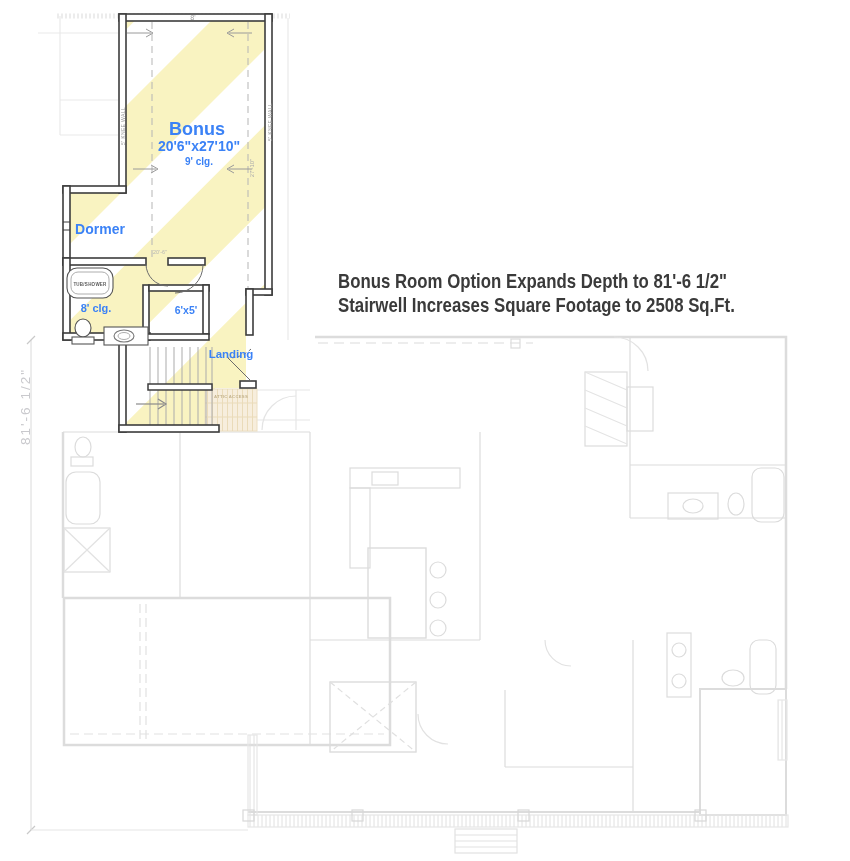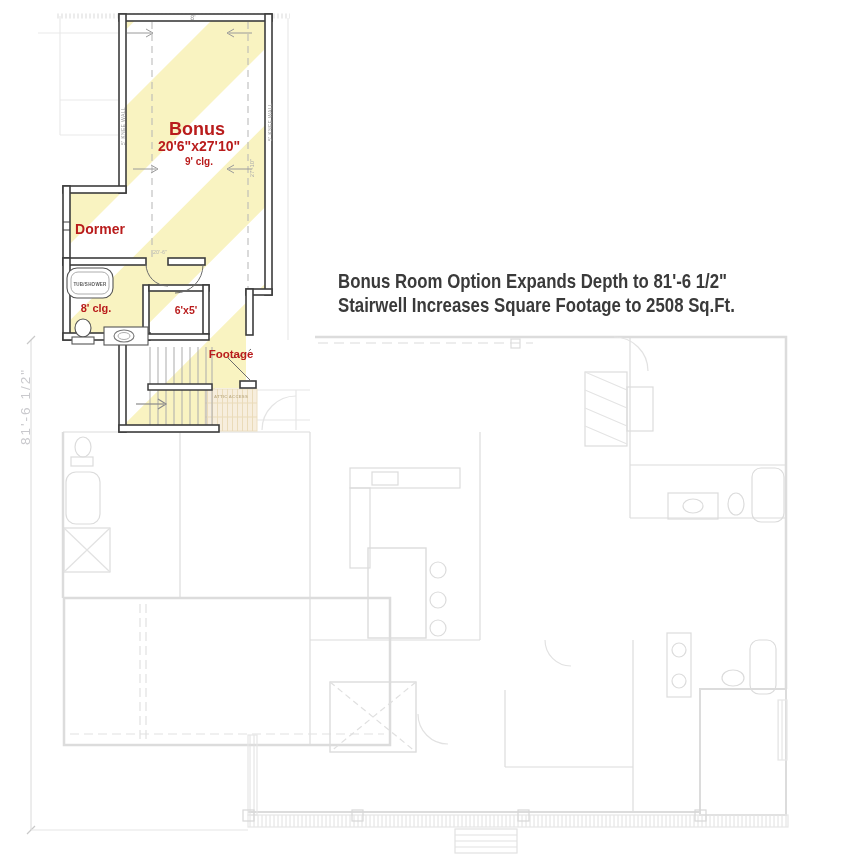--- a/index.html
+++ b/index.html
@@ -1,19 +1,19 @@
 <!DOCTYPE html>
 <html><head>
 <meta charset="utf-8">
 <style>
   html,body{margin:0;padding:0;background:#fff;}
   #stage{position:relative;width:850px;height:861px;background:#ffffff;overflow:hidden;
          font-family:"Liberation Sans",sans-serif;}
   #drawing{position:absolute;left:0;top:0;}
-  .lbl{position:absolute;text-align:center;color:#b91c1c;font-weight:bold;white-space:nowrap;}
+  .lbl{position:absolute;text-align:center;color:#3b82f6;font-weight:bold;white-space:nowrap;}
   .lbl.small{transform-origin:center;}
   .dim{color:#9f9f9f;font-weight:normal;}
   #annotation{position:absolute;left:295px;top:269px;width:430px;text-align:center;
               color:#3a3a3a;font-weight:bold;font-size:21px;line-height:23.5px;
               transform:scaleX(.8);transform-origin:center top;white-space:nowrap;}
   #depth-dim{position:absolute;left:-45px;top:399px;width:140px;text-align:center;
              font-size:13.5px;color:#c9c9cd;letter-spacing:2px;transform:rotate(-90deg);
              transform-origin:center;white-space:nowrap;}
 </style>
 </head>
@@ -202,21 +202,21 @@
       </g>
     </g>
   </svg>
 
   <div class="lbl" style="left:137px;top:119px;width:120px;font-size:18px;">Bonus</div>
   <div class="lbl" style="left:129px;top:138px;width:140px;font-size:14px;">20'6"x27'10"</div>
   <div class="lbl" style="left:159px;top:156px;width:80px;font-size:10px;">9' clg.</div>
   <div class="lbl" style="left:60px;top:221px;width:80px;font-size:14px;">Dormer</div>
   <div class="lbl" style="left:62px;top:302px;width:68px;font-size:11px;">8' clg.</div>
   <div class="lbl" style="left:146px;top:304px;width:80px;font-size:10.5px;">6'x5'</div>
-  <div class="lbl" style="left:186px;top:348px;width:90px;font-size:11.5px;">Footage</div>
+  <div class="lbl" style="left:186px;top:348px;width:90px;font-size:11.5px;">Landing</div>
 
   <div class="lbl small" style="left:45px;top:279px;width:90px;font-size:9px;color:#5a5a5a;letter-spacing:.5px;transform:scale(.5);">TUB/SHOWER</div>
   <div class="lbl small" style="left:181px;top:391px;width:100px;font-size:8.5px;color:#c3b28c;letter-spacing:.5px;transform:scale(.5);">ATTIC ACCESS</div>
 
   <div class="lbl small dim" style="left:78px;top:121px;width:90px;font-size:8.5px;color:#9a9a9a;letter-spacing:.5px;transform:rotate(-90deg) scale(.6);">5' KNEE WALL</div>
   <div class="lbl small dim" style="left:225px;top:117px;width:90px;font-size:8.5px;color:#9a9a9a;letter-spacing:.5px;transform:rotate(-90deg) scale(.6);">5' KNEE WALL</div>
   <div class="lbl small dim" style="left:217px;top:163px;width:70px;font-size:9px;color:#adadad;transform:rotate(-90deg) scale(.66);">27'-10"</div>
   <div class="lbl small dim" style="left:173px;top:13px;width:40px;font-size:9px;transform:scale(.8);">8'</div>
   <div class="lbl small dim" style="left:125px;top:247px;width:70px;font-size:9px;color:#b5b5b5;transform:scale(.6);">20'-6"</div>
 

